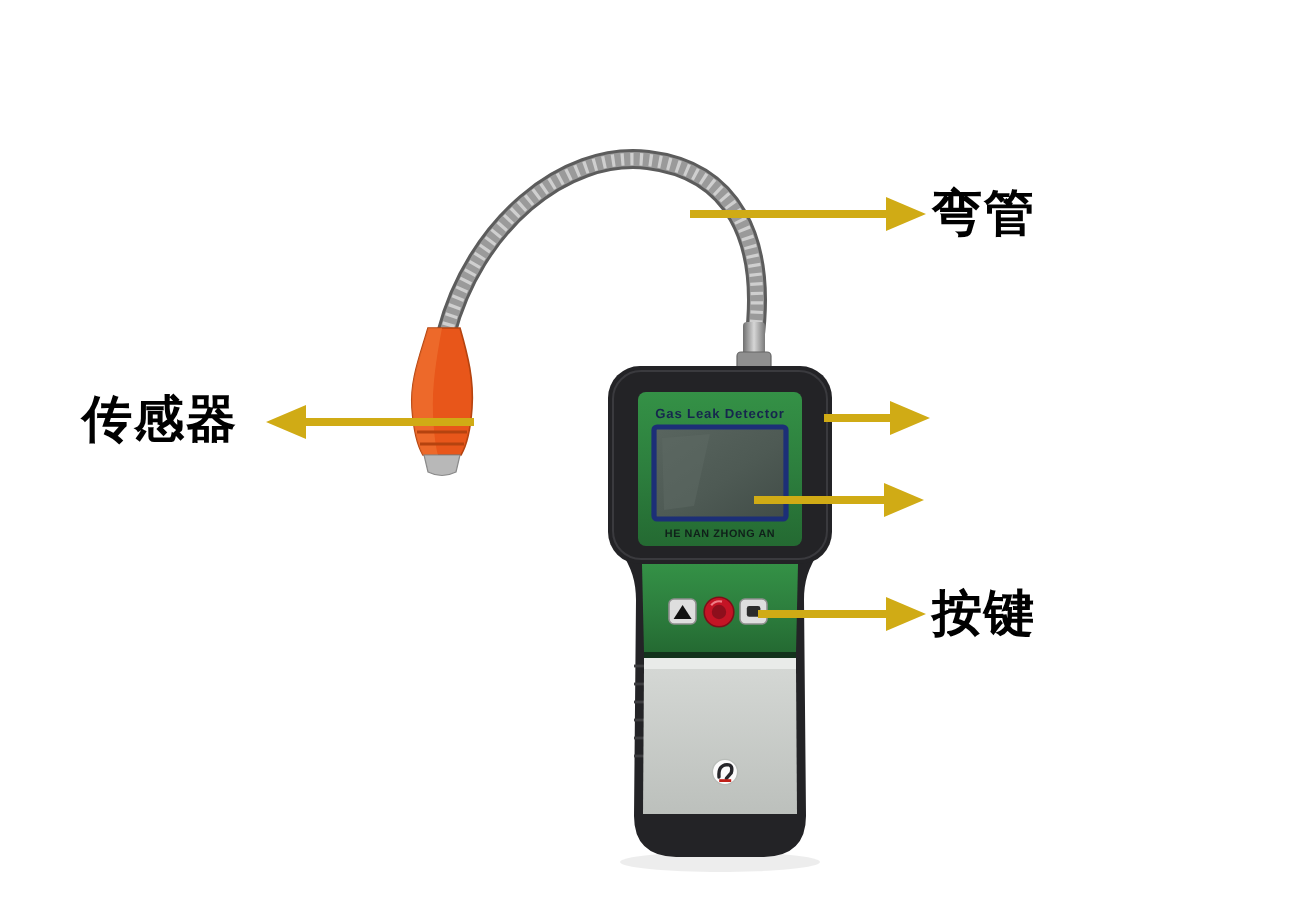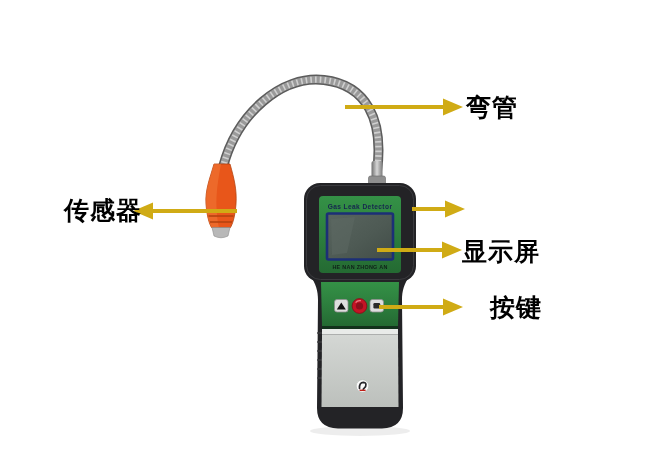--- a/index.html
+++ b/index.html
@@ -7,24 +7,24 @@
     position:relative;width:650px;height:450px;background:#ffffff;overflow:hidden;
     font-family:"Liberation Sans", sans-serif;
     margin-top:15px;
   }
   .illustration{position:absolute;left:0;top:0;}
   .callout-label{
     position:absolute;font-size:25px;font-weight:bold;color:#000;
     line-height:28px;white-space:nowrap;letter-spacing:1px;
   }
   .lbl-bend{left:466px;top:78px;}
-  .lbl-sensor{left:64px;top:181px;text-align:right;}
+  .lbl-sensor{left:41px;top:181px;text-align:right;}
   .lbl-buzzer{left:468px;top:180px;}
   .lbl-display{left:462px;top:222px;}
-  .lbl-buttons{left:490px;top:278px;}
+  .lbl-buttons{left:466px;top:278px;}
   .brand-text{font-family:"Liberation Sans", sans-serif;font-weight:bold;}
 </style>
 </head>
 <body>
 
 <div class="canvas">
 
   <svg class="illustration" width="650" height="450" viewBox="0 0 650 450">
     <defs>
       <linearGradient id="faceGrad" x1="0" y1="0" x2="0" y2="1">
@@ -156,15 +156,14 @@
       </g>
       <g>
         <path d="M 379 292 L 445 292" stroke-width="4" stroke="#d0ab15"></path>
         <path d="M 443 283.5 L 463 292 L 443 300.5 Z" fill="#d0ab15"></path>
       </g>
     </g>
   </svg>
 
   <div class="callout-label lbl-bend">弯管</div>
   <div class="callout-label lbl-sensor">传感器</div>
-  <div class="callout-label lbl-display">显示屏</div>
   <div class="callout-label lbl-buttons">按键</div>
 </div>
 
 </body></html>

